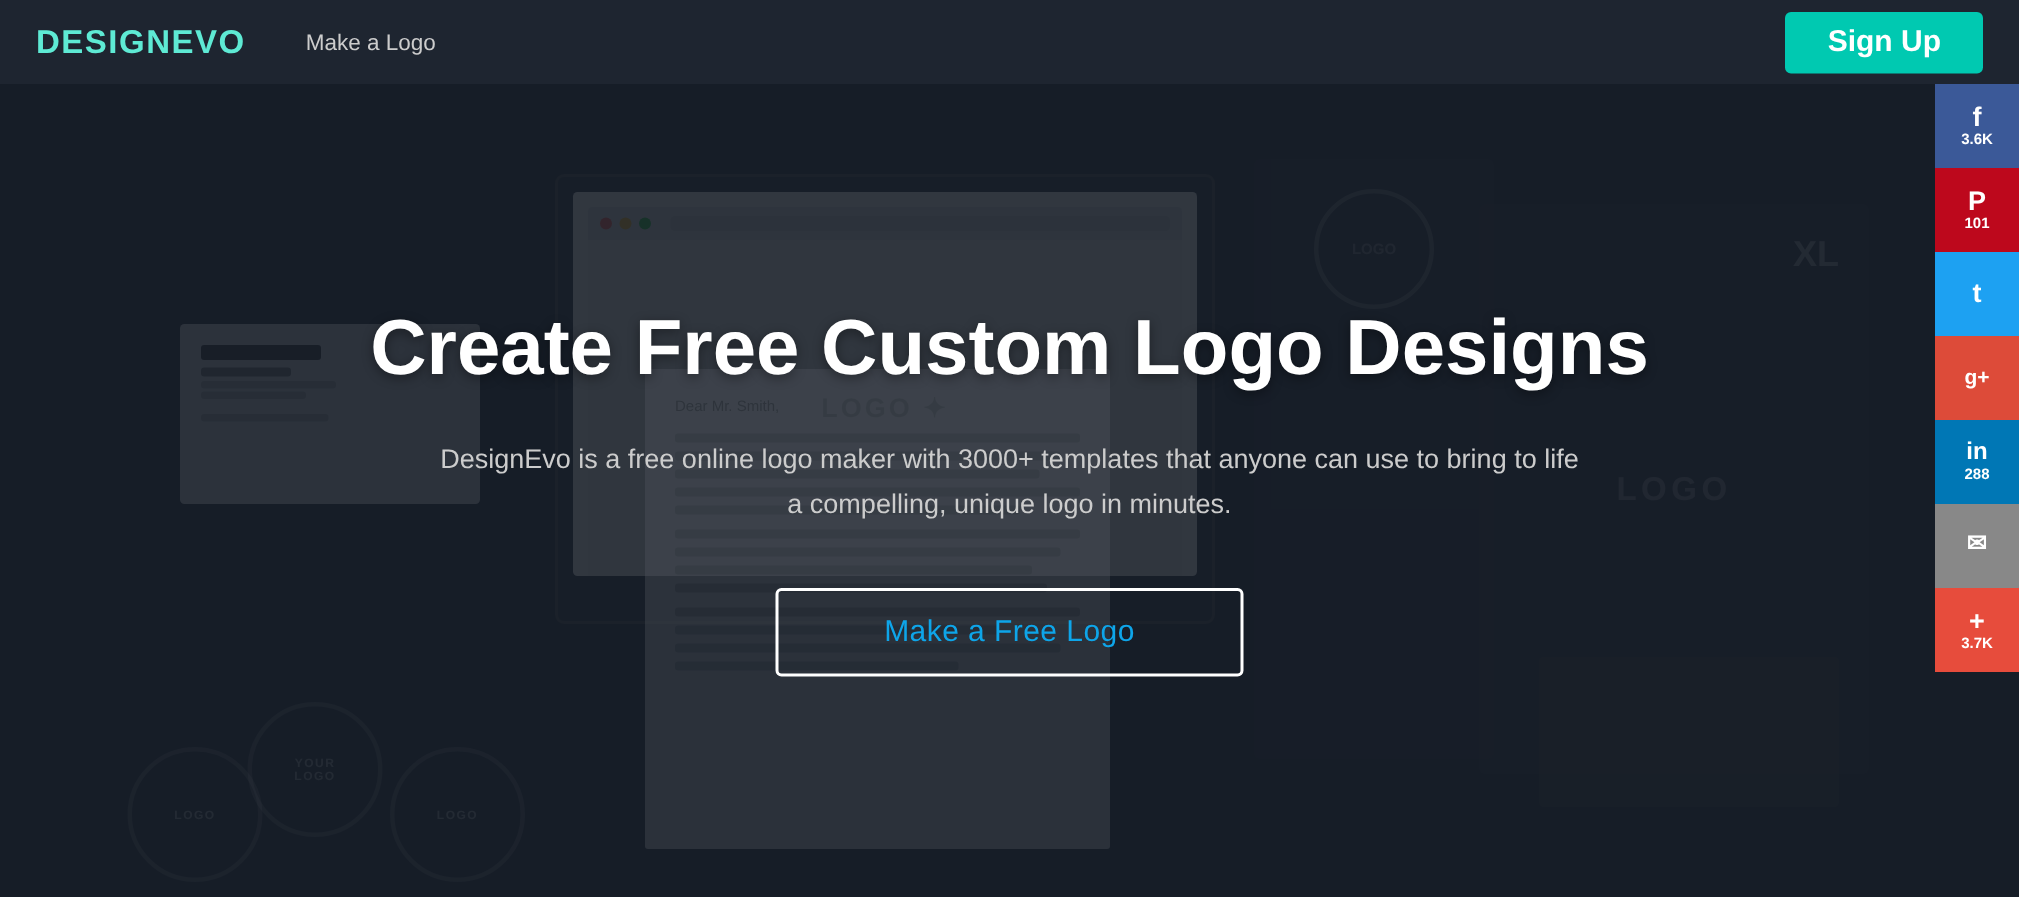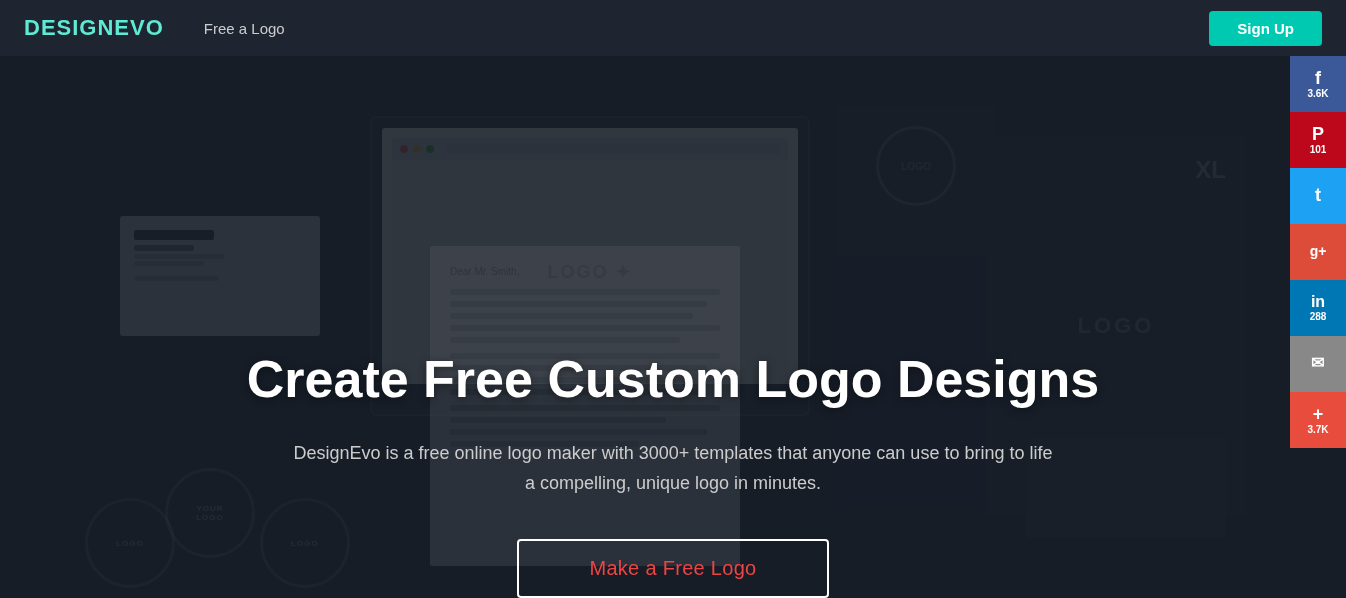--- a/index.html
+++ b/index.html
@@ -29,38 +29,38 @@
       color: #ccc;
       font-size: 15px;
       text-decoration: none;
       margin-left: 40px;
     }
     .signup-btn {
       background: #00c9b1;
       color: #fff;
       border: none;
       padding: 9px 28px;
-      font-size: 15px;
+      font-size: 20px;
       border-radius: 4px;
       cursor: pointer;
       font-weight: 600;
     }
     .nav-left { display: flex; align-items: center; }
 
     
     .hero {
       position: relative;
       width: 1346px;
       height: 542px;
       background: #1e2530;
       overflow: hidden;
       display: flex;
       flex-direction: column;
       align-items: center;
-      justify-content: flex-end;
+      justify-content: center;
     }
 
     
     .bg-overlay {
       position: absolute;
       top: 0; left: 0; right: 0; bottom: 0;
       background: rgba(20, 26, 36, 0.72);
       z-index: 1;
     }
 
@@ -217,21 +217,21 @@
       color: #ccc;
       margin-bottom: 40px;
       line-height: 1.7;
       max-width: 760px;
       margin-left: auto;
       margin-right: auto;
     }
     .hero-cta {
       background: transparent;
       border: 2px solid #fff;
-      color: #ef4444;
+      color: #0ea5e9;
       font-size: 20px;
       padding: 16px 70px;
       border-radius: 4px;
       cursor: pointer;
       font-weight: 500;
       transition: background 0.2s;
       letter-spacing: 0.3px;
     }
 
     
@@ -276,21 +276,21 @@
     .pl { background: #e74c3c; }
   </style>
 </head>
 <body>
 
 <nav class="navbar">
   <div class="nav-left">
     <div class="logo">
       <span>DESIGN</span><span>EVO</span>
     </div>
-    <a class="nav-link">Free a Logo</a>
+    <a class="nav-link">Make a Logo</a>
   </div>
   <button class="signup-btn">Sign Up</button>
 </nav>
 
 <div class="social-sidebar">
   <div class="social-item fb">
     <span class="social-icon-char">f</span>
     <span class="social-count">3.6K</span>
   </div>
   <div class="social-item pi">

